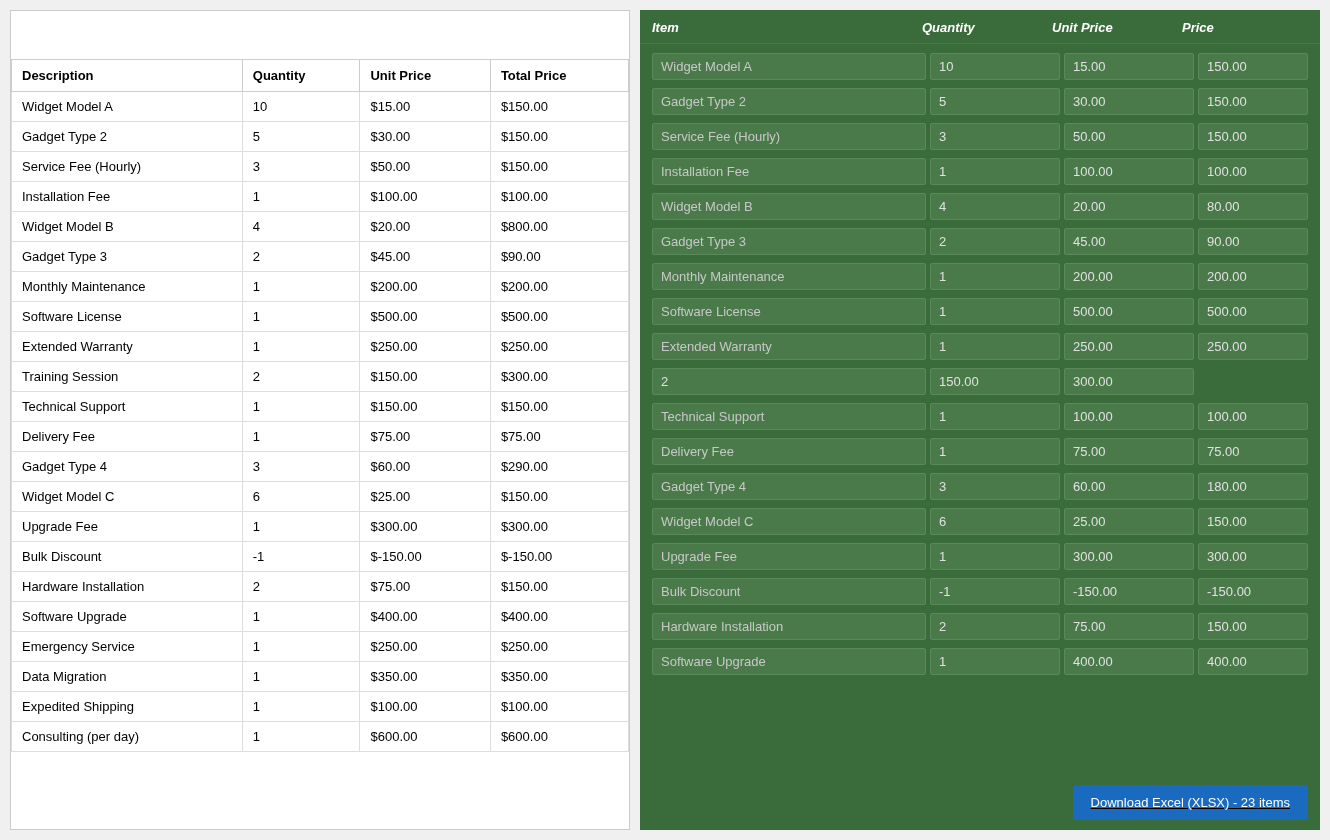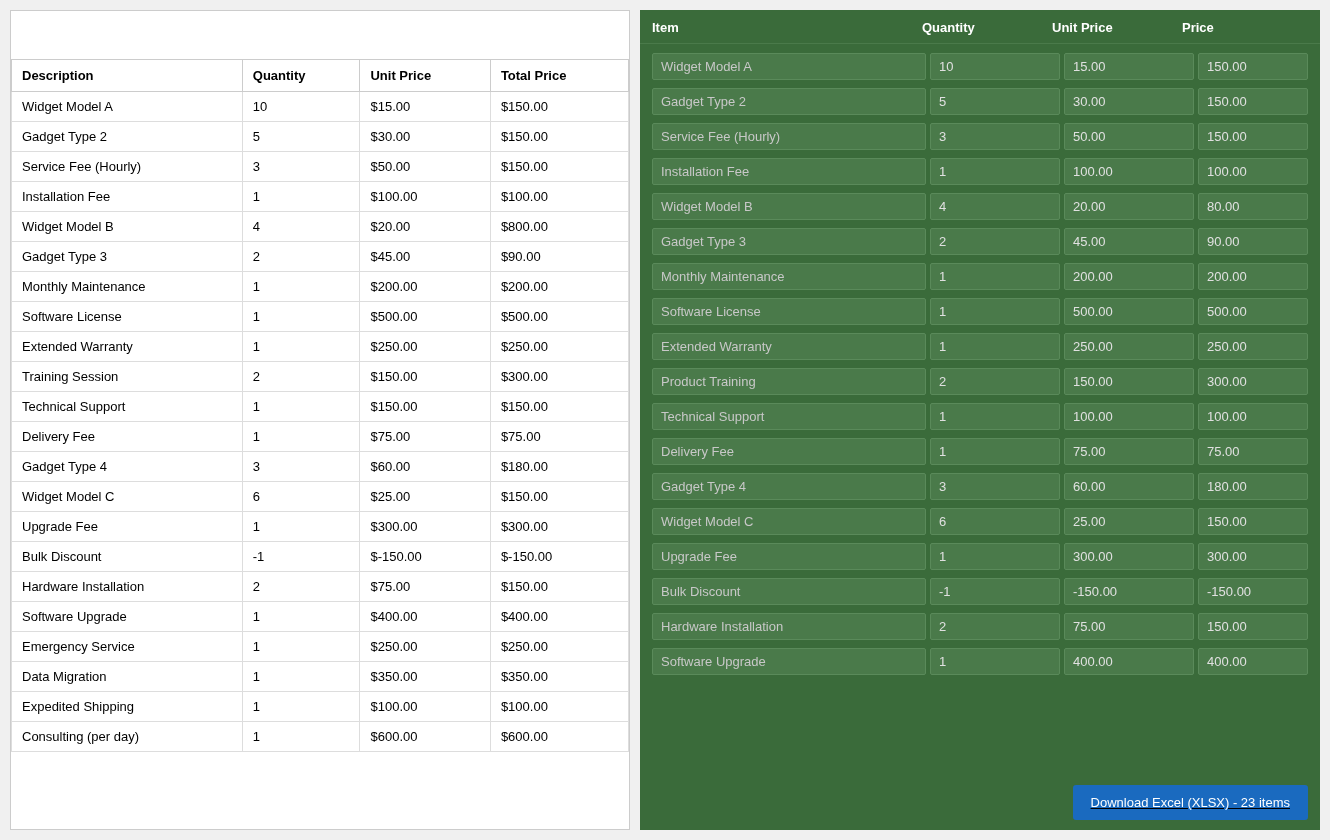--- a/index.html
+++ b/index.html
@@ -56,20 +56,21 @@
 
     .right-header {
       display: grid;
       grid-template-columns: 1fr 130px 130px 110px 16px;
       padding: 10px 12px 8px 12px;
       color: #fff;
       font-weight: bold;
       font-size: 13px;
       border-bottom: 1px solid #4a7a4a;
       flex-shrink: 0;
+      font-style: italic;
     }
 
     .right-header span {
       display: flex;
       align-items: center;
     }
 
     .right-body {
       flex: 1;
       overflow-y: scroll;
@@ -212,21 +213,21 @@
         <tr data-name="table-row">
           <td>Delivery Fee</td>
           <td>1</td>
           <td>$75.00</td>
           <td>$75.00</td>
         </tr>
         <tr data-name="table-row">
           <td>Gadget Type 4</td>
           <td>3</td>
           <td>$60.00</td>
-          <td>$180.00</td>
+          <td>$290.00</td>
         </tr>
         <tr data-name="table-row">
           <td>Widget Model C</td>
           <td>6</td>
           <td>$25.00</td>
           <td>$150.00</td>
         </tr>
         <tr data-name="table-row">
           <td>Upgrade Fee</td>
           <td>1</td>
@@ -337,21 +338,20 @@
         <input type="text" data-name="unit-price-input" value="500.00" style="">
         <input type="text" data-name="price-input" value="500.00" style="">
       </div>
       <div class="right-row" data-name="list-item">
         <input type="text" data-name="item-input" value="Extended Warranty" style="">
         <input type="text" data-name="quantity-input" value="1" style="">
         <input type="text" data-name="unit-price-input" value="250.00" style="">
         <input type="text" data-name="price-input" value="250.00" style="">
       </div>
       <div class="right-row" data-name="list-item">
-        <input type="text" data-name="item-input" value="Product Training" style="">
         <input type="text" data-name="quantity-input" value="2" style="">
         <input type="text" data-name="unit-price-input" value="150.00" style="">
         <input type="text" data-name="price-input" value="300.00" style="">
       </div>
       <div class="right-row" data-name="list-item">
         <input type="text" data-name="item-input" value="Technical Support" style="">
         <input type="text" data-name="quantity-input" value="1" style="">
         <input type="text" data-name="unit-price-input" value="100.00" style="">
         <input type="text" data-name="price-input" value="100.00" style="">
       </div>

